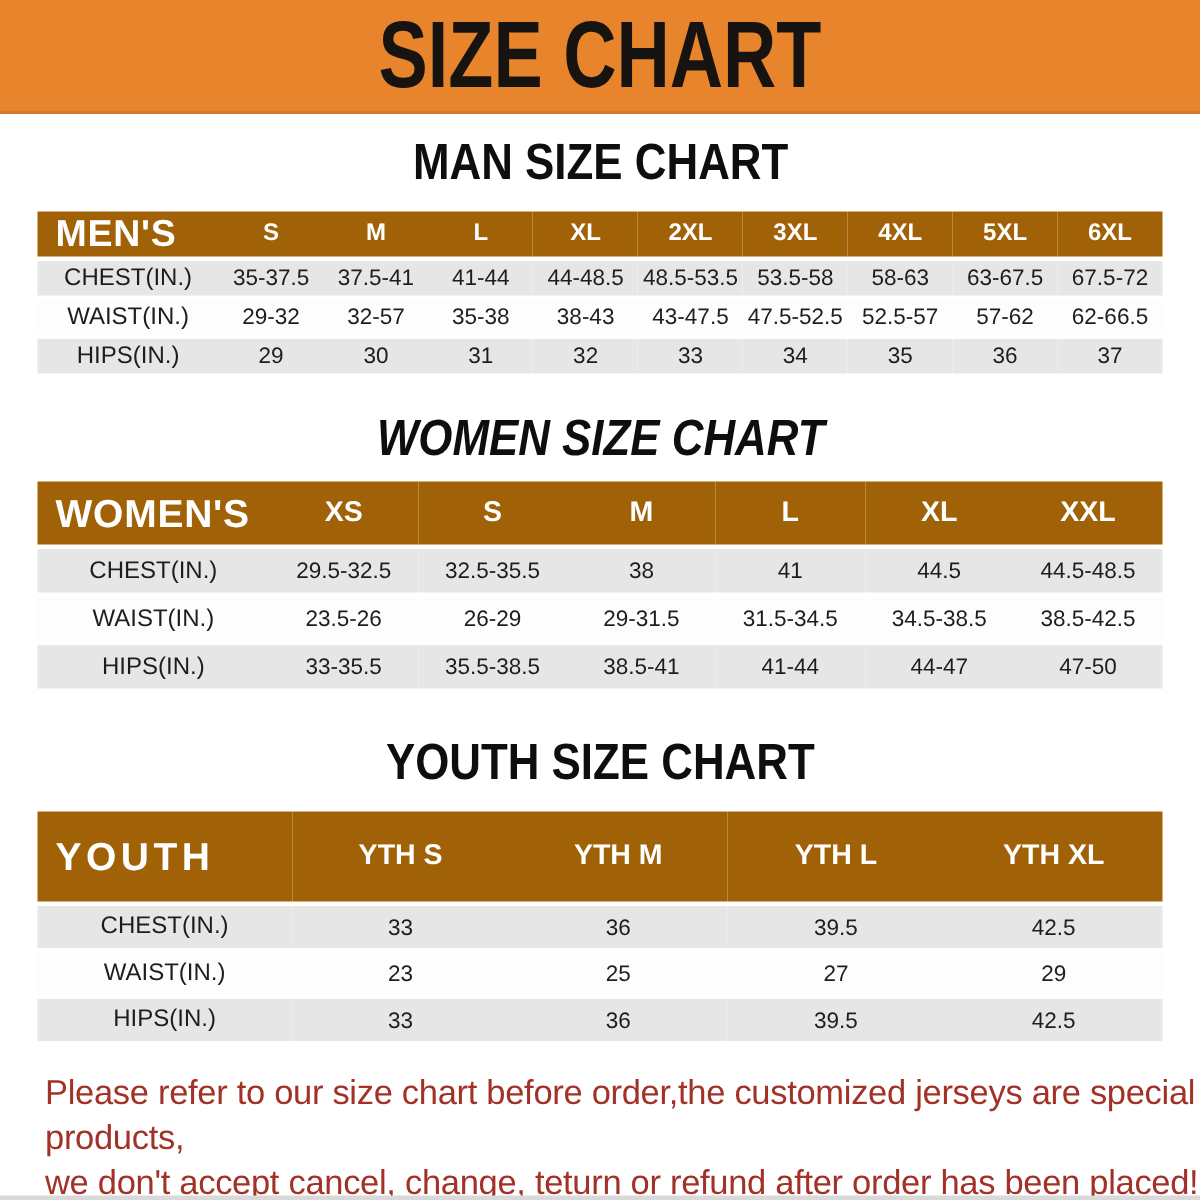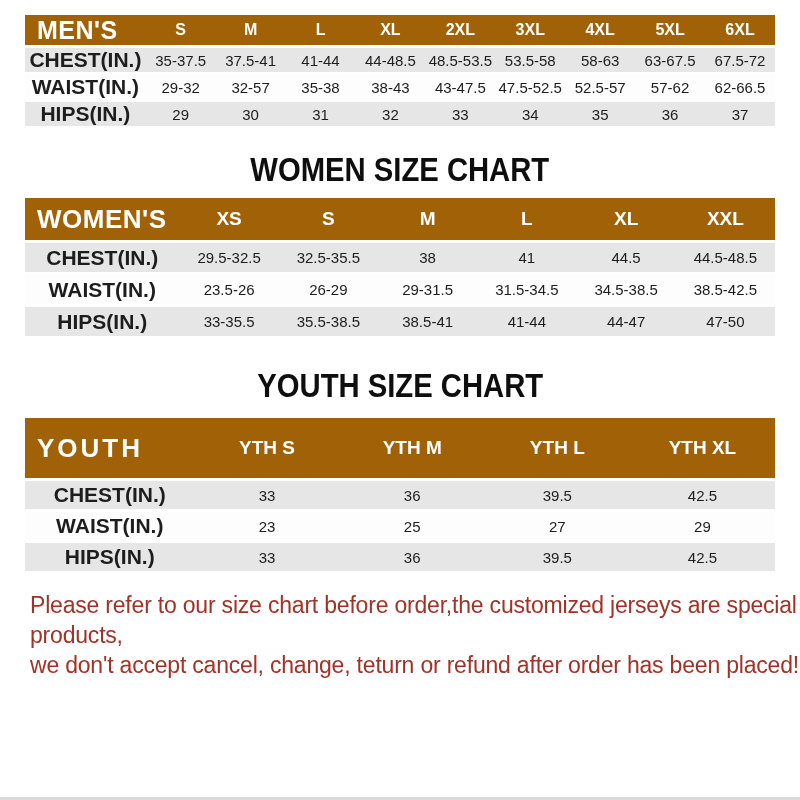--- a/index.html
+++ b/index.html
@@ -43,21 +43,21 @@
     color: #0e0e0e;
   }
   .section-title span {
     display: inline-block;
     font-size: 34px;
     line-height: 36px;
     transform: scaleX(0.86);
     white-space: nowrap;
   }
   .title-man   { margin-top: 14px; }
-  .title-women { margin-top: 22px; }
+  .title-women { margin-top: 22px; font-style: italic; }
   .title-youth { margin-top: 28px; }
   
   .size-table {
     width: 750px;
     margin: 12px auto 0 auto;
     border-collapse: separate;
     border-spacing: 0 3px;
     table-layout: fixed;
   }
   .size-table th {
@@ -72,21 +72,21 @@
     padding: 0;
     color: #1d1d1d;
     font-size: 15px;
   }
   .size-table tbody tr:nth-child(odd) td  { background: #E6E6E6; }
   .size-table tbody tr:nth-child(even) td { background: #fdfdfd; }
   .size-table .corner {
     text-align: left;
     padding-left: 12px;
   }
-  .size-table .row-label { font-size: 21px; font-weight: bold; }
+  .size-table .row-label { font-size: 16px; }
   
   .men { margin-top: 12px; }
   .men th { height: 30px; font-size: 16px; }
   .men .corner { font-size: 25px; width: 14.5%; letter-spacing: 0.5px; }
   .men td { height: 23px; }
   
   .women { margin-top: 8px; }
   .women th { height: 42px; font-size: 19px; }
   .women .corner { font-size: 26px; width: 19%; letter-spacing: 0.5px; }
   .women td { height: 29px; }
@@ -108,21 +108,27 @@
     left: 0; right: 0; bottom: 0;
     height: 3px;
     background: #d9d9d9;
   }
 </style>
 </head>
 <body>
 
 <div class="page">
 
-
+  <header class="banner" style="background: rgb(232, 133, 44);">
+    <h1 style="color: rgb(22, 19, 17);">SIZE CHART</h1>
+  </header>
+
+  <h2 class="section-title title-man">
+    <span>MAN SIZE CHART</span>
+  </h2>
   <table class="size-table men">
       <thead>
         <tr>
           <th class="corner">MEN'S</th>
           <th>S</th>
           <th>M</th>
           <th>L</th>
           <th>XL</th>
           <th>2XL</th>
           <th>3XL</th>

